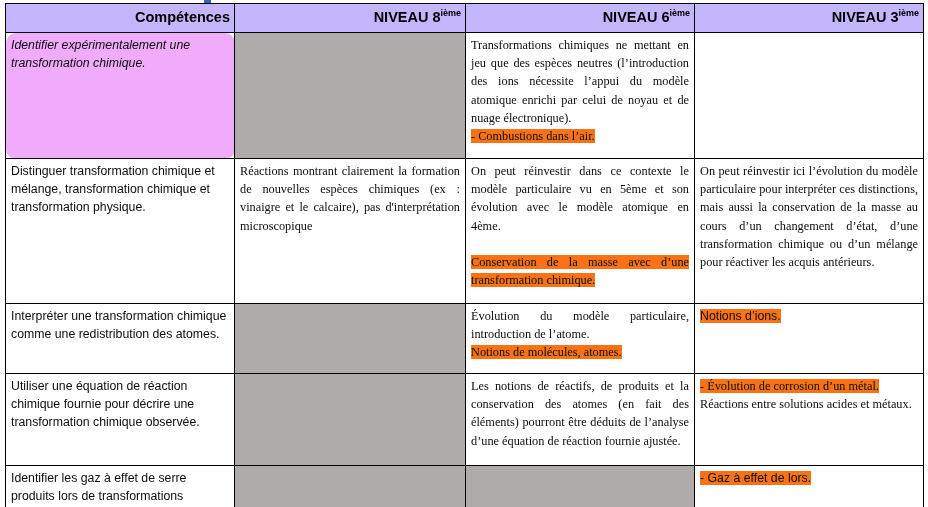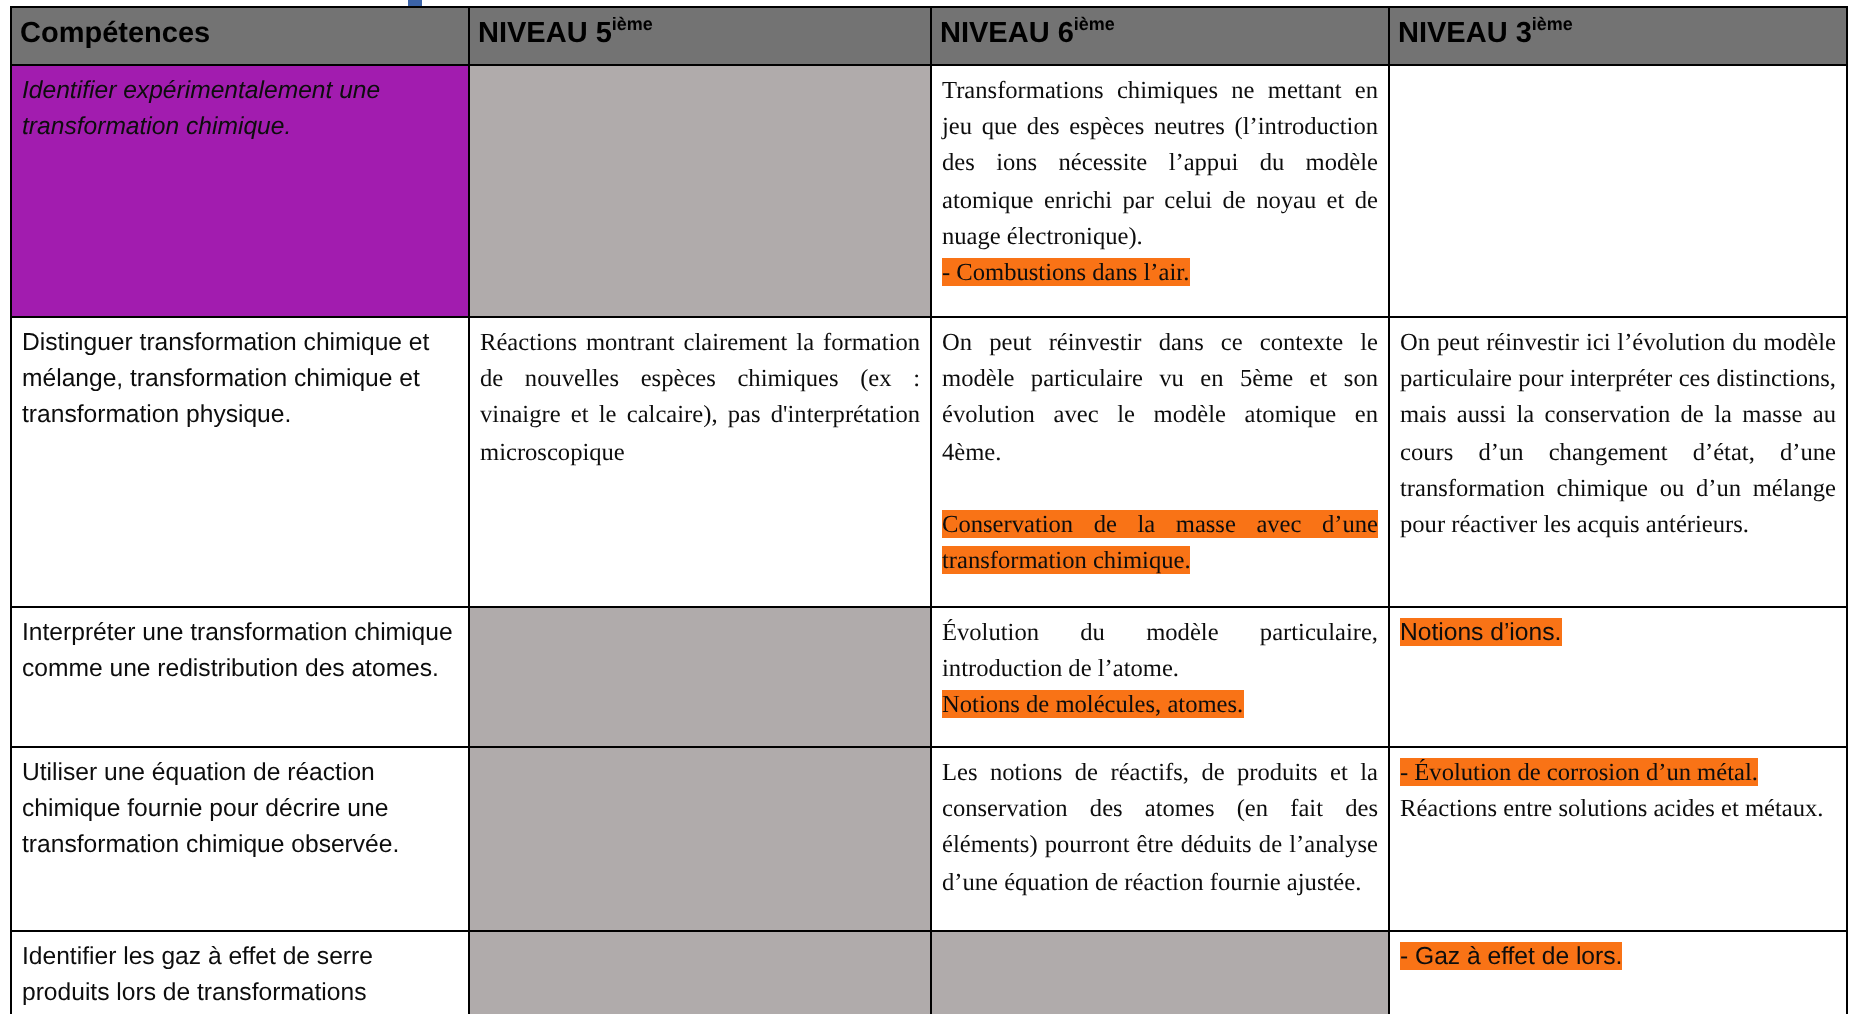--- a/index.html
+++ b/index.html
@@ -40,40 +40,41 @@
   table.competences th,
   table.competences td {
     border: 1px solid #000000;
     vertical-align: top;
     padding: 3px 5px 4px 5px;
     font-size: 12.3px;
     line-height: 1.47;
     color: #0d0d0d;
   }
   table.competences thead th {
-    background: #737373;
-    text-align: left;
+    background: #c4b5fd;
+    text-align: right;
     vertical-align: middle;
     font-weight: bold;
     font-size: 14.5px;
     padding: 3px 4px 4px 4px;
     height: 18px;
     color: #000000;
   }
   sup {
     font-size: 0.62em;
     vertical-align: super;
     line-height: 0;
   }
   td.grey {
     background: #b0abab;
   }
   td.green {
-    background: #a21caf;
+    background: #f0abfc;
     font-style: italic;
+    border-radius: 10px;
   }
   td.justify p {
     text-align: justify;
     text-justify: inter-word;
     font-family: Liberation Serif, serif;
   }
   td p {
     margin: 0;
   }
   td p.last-nojust {
@@ -101,21 +102,21 @@
   <table class="competences">
     <colgroup>
       <col class="c1">
         <col class="c2">
         <col class="c3">
         <col class="c4">
     </colgroup>
     <thead>
       <tr>
         <th><span>Compétences</span></th>
-        <th><span>NIVEAU 5</span><sup>ième</sup></th>
+        <th><span>NIVEAU 8</span><sup>ième</sup></th>
         <th><span>NIVEAU 6</span><sup>ième</sup></th>
         <th><span>NIVEAU 3</span><sup>ième</sup></th>
       </tr>
     </thead>
     <tbody>
 
       <tr class="r1">
         <td class="green">
           <p>Identifier expérimentalement une transformation chimique.</p>
         </td>

